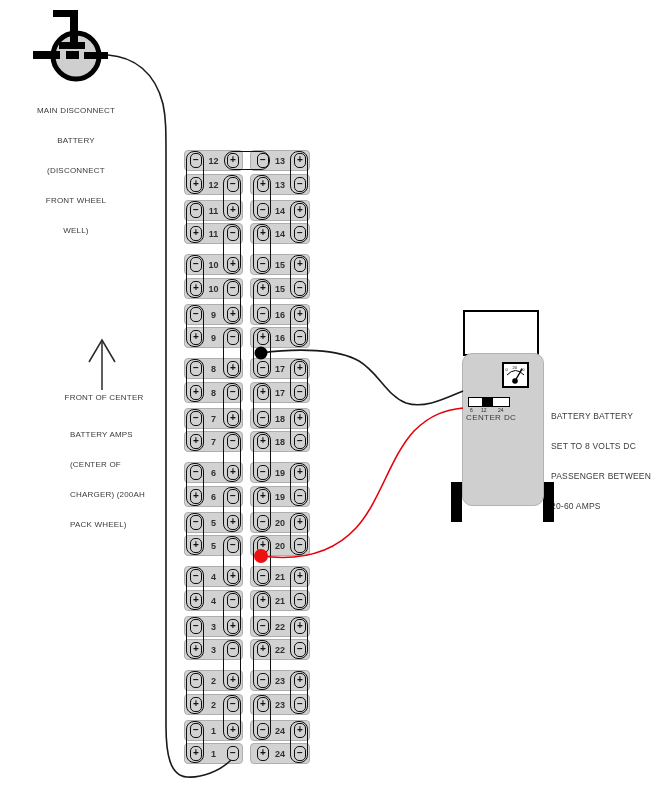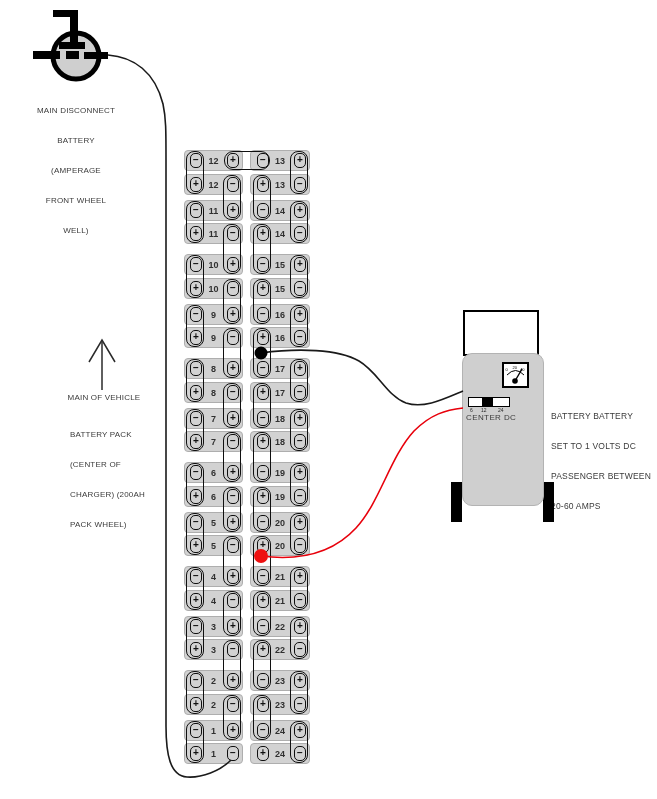--- a/index.html
+++ b/index.html
@@ -86,29 +86,29 @@
 
     <g>
       <line x1="102" y1="342" x2="102" y2="390" stroke="#2a2a2a" stroke-width="1.5"></line>
       <polyline points="89,362 102,340 115,362" fill="none" stroke="#2a2a2a" stroke-width="1.5"></polyline>
     </g>
   </svg>
 
   <div class="abs label center" style="left:15px;top:86px;width:122px;">
     <div>MAIN DISCONNECT</div>
     <div>BATTERY</div>
-    <div>(AMPERAGE</div>
+    <div>(DISCONNECT</div>
     <div>FRONT WHEEL</div>
     <div>WELL)</div>
   </div>
 
-  <div class="abs label center" style="left:44px;top:393px;width:120px;">MAIN OF VEHICLE</div>
+  <div class="abs label center" style="left:44px;top:393px;width:120px;">FRONT OF CENTER</div>
 
   <div class="abs label" style="left:70px;top:410px;width:110px;">
-    <div>BATTERY PACK</div>
+    <div>BATTERY AMPS</div>
     <div>(CENTER OF</div>
     <div>CHARGER) (200AH</div>
     <div>PACK WHEEL)</div>
   </div>
 
   <div class="abs" id="pack">
       <div class="batt-row" style="left: 184px; top: 150px; width: 59px;">
         <div class="term" style="left: 5px;">−</div>
         <div class="batt-num">12</div>
         <div class="term" style="left: 42px;">+</div>
@@ -417,19 +417,19 @@
     <div class="chg-slider">
       <div class="chg-knob"></div>
     </div>
     <span class="chg-scale" style="left:470px;">6</span>
     <span class="chg-scale" style="left:481px;">12</span>
     <span class="chg-scale" style="left:498px;">24</span>
     <div class="chg-volts">CENTER DC</div>
 
     <div class="abs label" style="left:551px;top:391px;width:105px;font-size:8.5px;">
       <div>BATTERY BATTERY</div>
-      <div>SET TO 1 VOLTS DC</div>
+      <div>SET TO 8 VOLTS DC</div>
       <div>PASSENGER BETWEEN</div>
       <div>20-60 AMPS</div>
     </div>
   </div>
 
 </div>
 
 </body></html>

